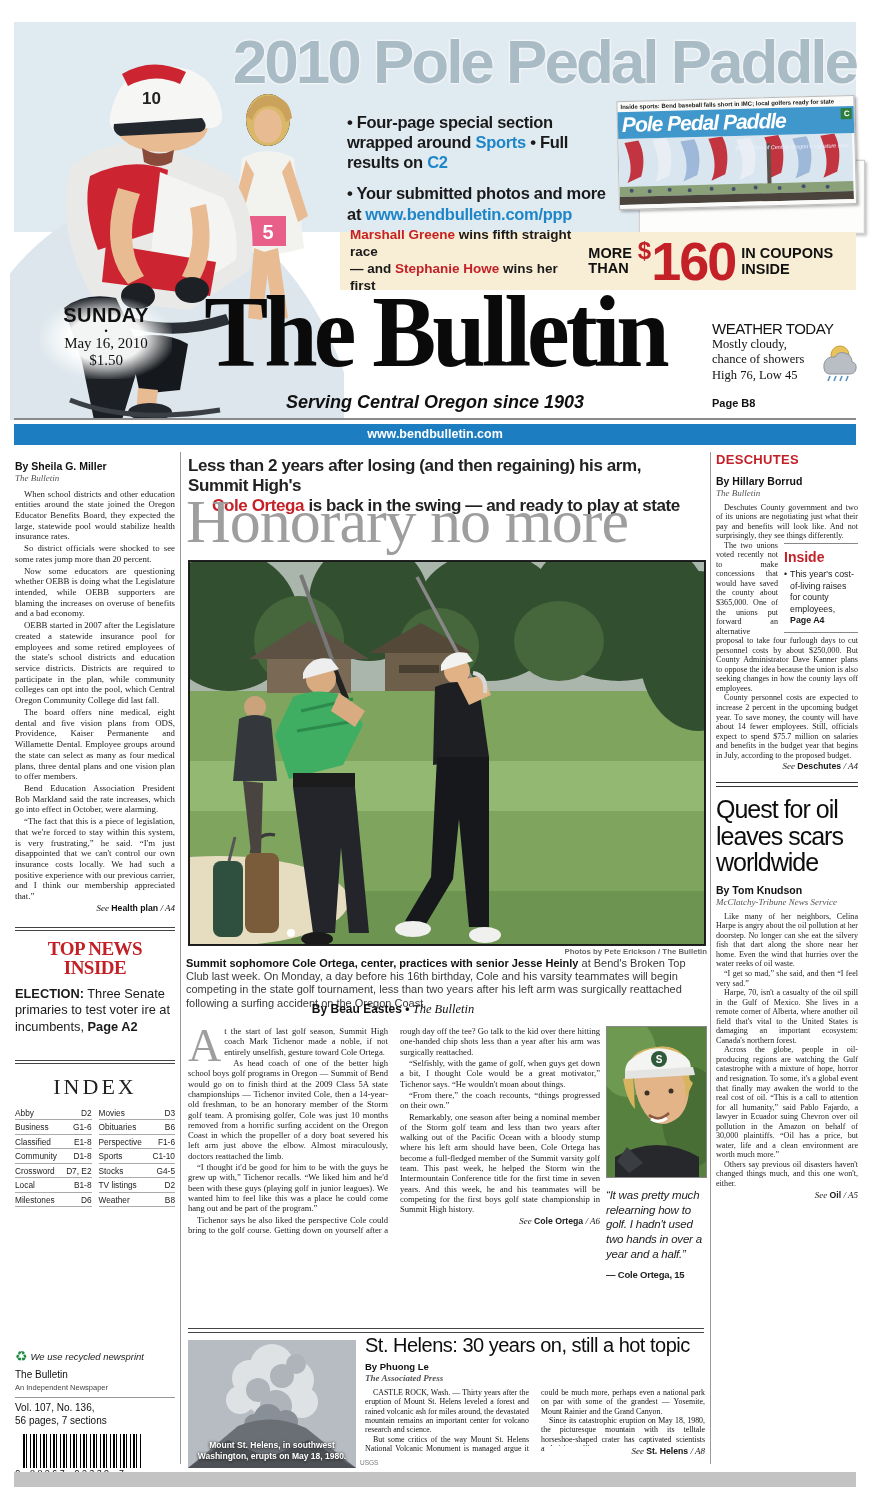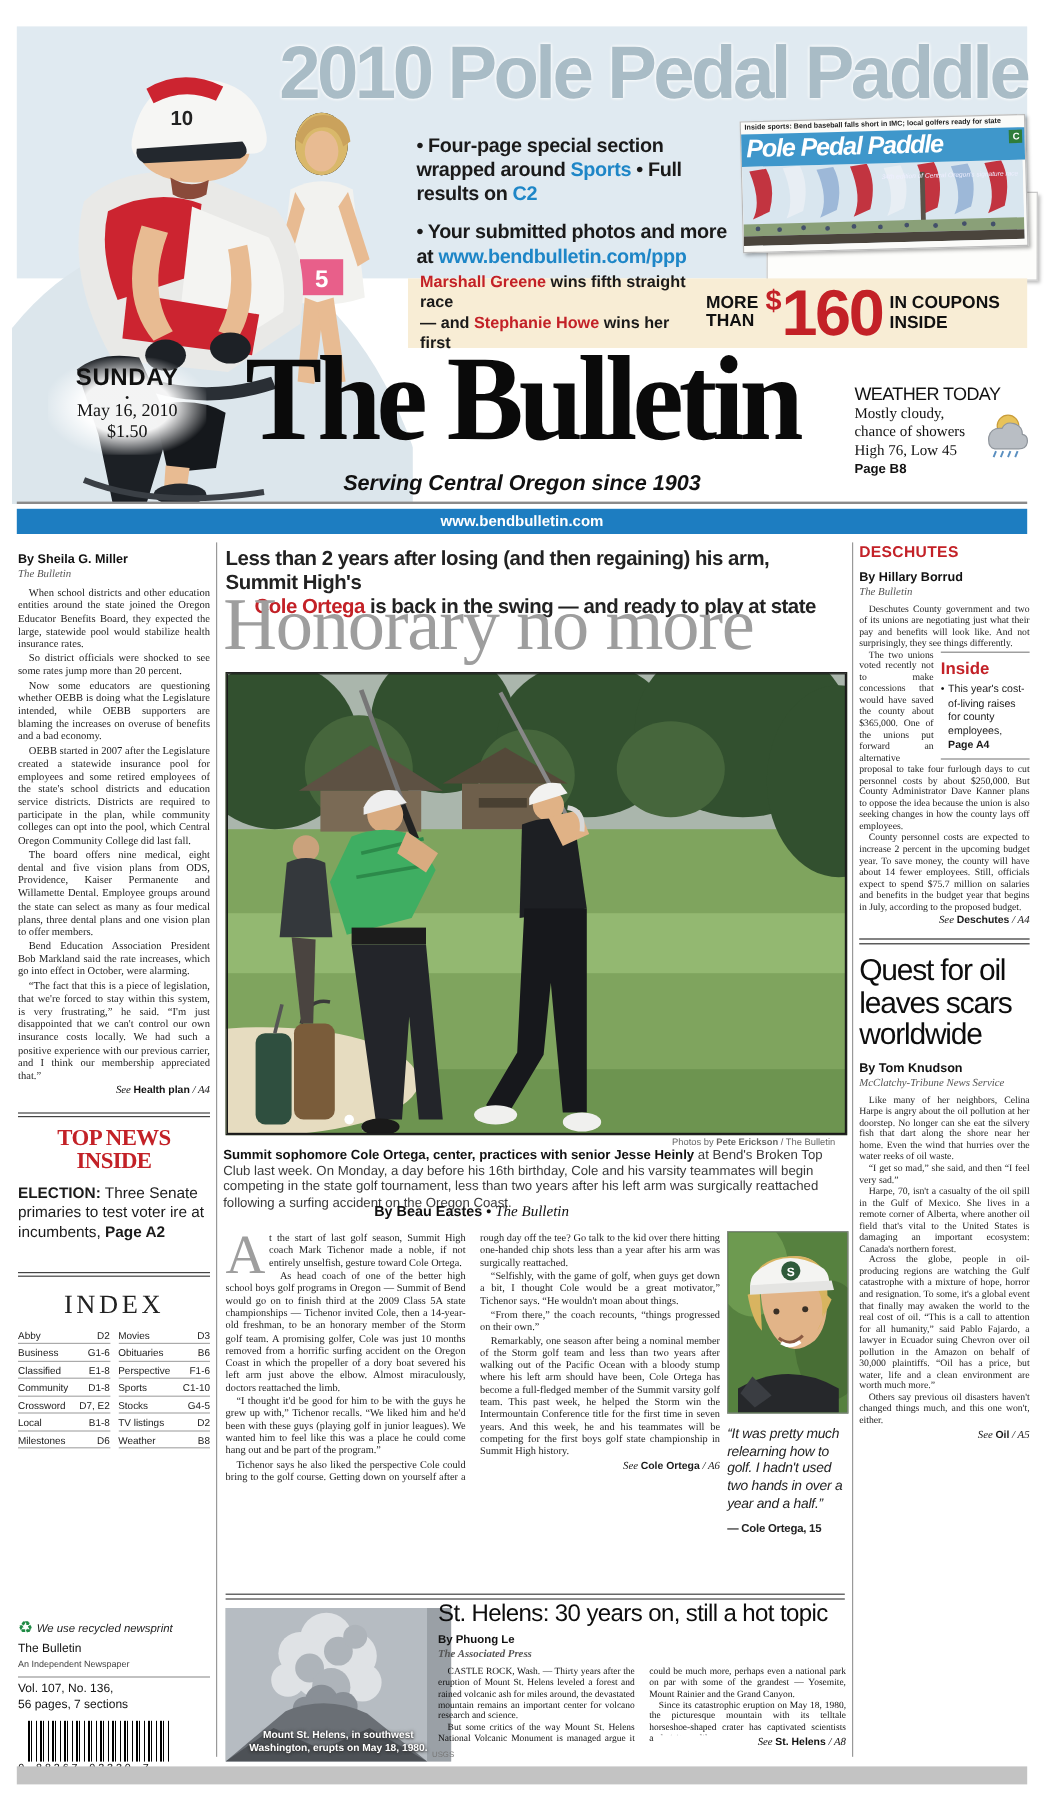--- a/index.html
+++ b/index.html
@@ -46,21 +46,21 @@
   .coupon .lbl{font-size:14.5px;font-weight:bold;margin-left:6px;}
   
   .mast-title{left:160px;top:284px;width:550px;z-index:4;text-align:center;
     font-family:"Liberation Serif",serif;font-weight:bold;font-size:96px;letter-spacing:-4px;
     line-height:1;color:#0a0a0a;transform:scaleY(1.05);}
   .mast-tag{left:270px;top:392px;width:330px;z-index:4;text-align:center;font-style:italic;
     font-weight:bold;font-size:18px;color:#111;}
   .weather{left:712px;top:320px;width:146px;z-index:4;}
   .weather .wt{font-size:15px;font-weight:normal;letter-spacing:-0.5px;}
   .weather .wl{font-family:"Liberation Serif",serif;font-size:12.5px;line-height:1.22;}
-  .weather .wp{font-size:11px;font-weight:bold;margin-top:2px;}
+  .weather .wp{font-size:11px;font-weight:bold;margin-top:14px;}
   .weather svg{position:absolute;right:0;top:22px;}
   .rule-gray{left:14px;top:418px;width:842px;height:2px;background:#8a8a8a;z-index:4;}
   .urlbar{left:14px;top:424px;width:842px;height:21px;background:#1d7dc1;z-index:4;color:#fff;
     font-weight:bold;font-size:12.5px;text-align:center;line-height:21px;}
   
   .vrule{width:1px;background:#999;z-index:2;}
   .leftcol{left:15px;top:452px;width:160px;z-index:3;}
   .leftcol h1{margin:0;font-size:27px;font-weight:400;letter-spacing:-1px;line-height:1.05;color:#0d0d0d;}
   .byline{margin-top:9px;font-size:10.5px;font-weight:bold;line-height:1.1;}
   .orgline{font-family:"Liberation Serif",serif;font-style:italic;font-size:9px;color:#555;}
@@ -88,21 +88,21 @@
   .bars{height:34px;margin-left:8px;width:118px;
     background:repeating-linear-gradient(90deg,#000 0 2px,#fff 2px 3px,#000 3px 4px,#fff 4px 7px,#000 7px 8px,#fff 8px 10px);}
   .bcd{font-family:"Liberation Mono",monospace;font-size:9px;letter-spacing:2px;margin-top:1px;}
   
   .subhead{left:188px;top:456px;width:516px;z-index:3;font-size:17px;font-weight:600;
     letter-spacing:-0.4px;color:#222;line-height:1.18;}
   .subhead .l2{display:block;text-align:center;}
   .main-head{left:186px;top:490px;width:520px;z-index:3;font-family:"Liberation Serif",serif;
     font-size:62px;color:#9e9e9e;letter-spacing:-1px;line-height:1;white-space:nowrap;}
   .main-photo{left:188px;top:560px;width:516px;height:384px;z-index:3;border:1px solid #222;background:#88a868;}
-  .credit{left:180px;top:947px;width:516px;z-index:3;text-align:right;font-size:7.8px;color:#666;}
+  .credit{left:191px;top:947px;width:516px;z-index:3;text-align:right;font-size:7.8px;color:#666;font-weight:bold;}
   .caption{left:186px;top:957px;width:520px;z-index:3;font-size:11px;line-height:1.2;color:#3a3a3a;}
   .caption b{color:#111;}
   .mid-byline{left:188px;top:1002px;width:410px;z-index:3;text-align:center;font-size:12px;font-weight:bold;}
   .mid-byline .org{font-family:"Liberation Serif",serif;font-style:italic;font-weight:normal;font-size:12.5px;}
   .artcols{left:188px;top:1026px;width:412px;height:302px;z-index:3;column-count:2;column-gap:12px;
     font-family:"Liberation Serif",serif;font-size:8.6px;line-height:1.2;text-align:justify;
     overflow:hidden;color:#1a1a1a;}
   .artcols p{margin:0 0 1px 0;text-indent:9px;}
   .artcols p.first{text-indent:0;}
   .dropcap{float:left;font-size:46px;line-height:0.78;color:#9e9e9e;padding:2px 3px 0 0;
@@ -119,21 +119,21 @@
     text-align:justify;color:#1a1a1a;}
   .rbody p{margin:0;text-indent:8px;}
   .insidebox{float:right;width:74px;margin:2px 0 2px 6px;border-top:1px solid #888;border-bottom:1px solid #888;
     padding:5px 0 6px 0;font-family:"Liberation Sans",sans-serif;text-align:left;text-indent:0;}
   .insidebox .it{color:#c32127;font-weight:bold;font-size:14px;}
   .insidebox .ib{font-size:8.8px;line-height:1.3;margin-top:4px;display:flex;}
   .insidebox .bullet{margin-right:3px;}
   .dbl-rule{border-top:1px solid #333;border-bottom:1px solid #333;height:3px;margin:10px 0 9px 0;}
   
   .sh-rule{left:188px;top:1328px;width:516px;height:3px;border-top:1px solid #444;border-bottom:1px solid #444;z-index:3;}
-  .sh-photo{left:188px;top:1340px;width:188px;height:128px;z-index:3;background:#9aa0a6;position:absolute;}
+  .sh-photo{left:188px;top:1340px;width:168px;height:128px;z-index:3;background:#9aa0a6;position:absolute;}
   .sh-cap{position:absolute;left:0;bottom:6px;width:100%;text-align:center;color:#fff;font-weight:bold;
     font-size:8.5px;line-height:1.3;text-shadow:0 1px 2px #333,0 0 3px #333;z-index:2;}
   .sh-credit{left:360px;top:1459px;z-index:3;font-size:6.5px;color:#777;}
   .sh-head{left:365px;top:1334px;width:340px;z-index:3;font-size:20px;font-weight:400;
     letter-spacing:-0.5px;color:#0d0d0d;white-space:nowrap;}
   .sh-byline{left:365px;top:1362px;width:200px;z-index:3;font-size:9.5px;font-weight:bold;line-height:1.15;}
   .sh-cols{left:365px;top:1388px;width:340px;height:68px;z-index:3;column-count:2;column-gap:12px;
     font-family:"Liberation Serif",serif;font-size:7.9px;line-height:1.18;text-align:justify;overflow:hidden;}
   .sh-cols p{margin:0;text-indent:8px;}
   .sh-see{left:545px;top:1446px;width:160px;z-index:4;text-align:right;background:#fff;

